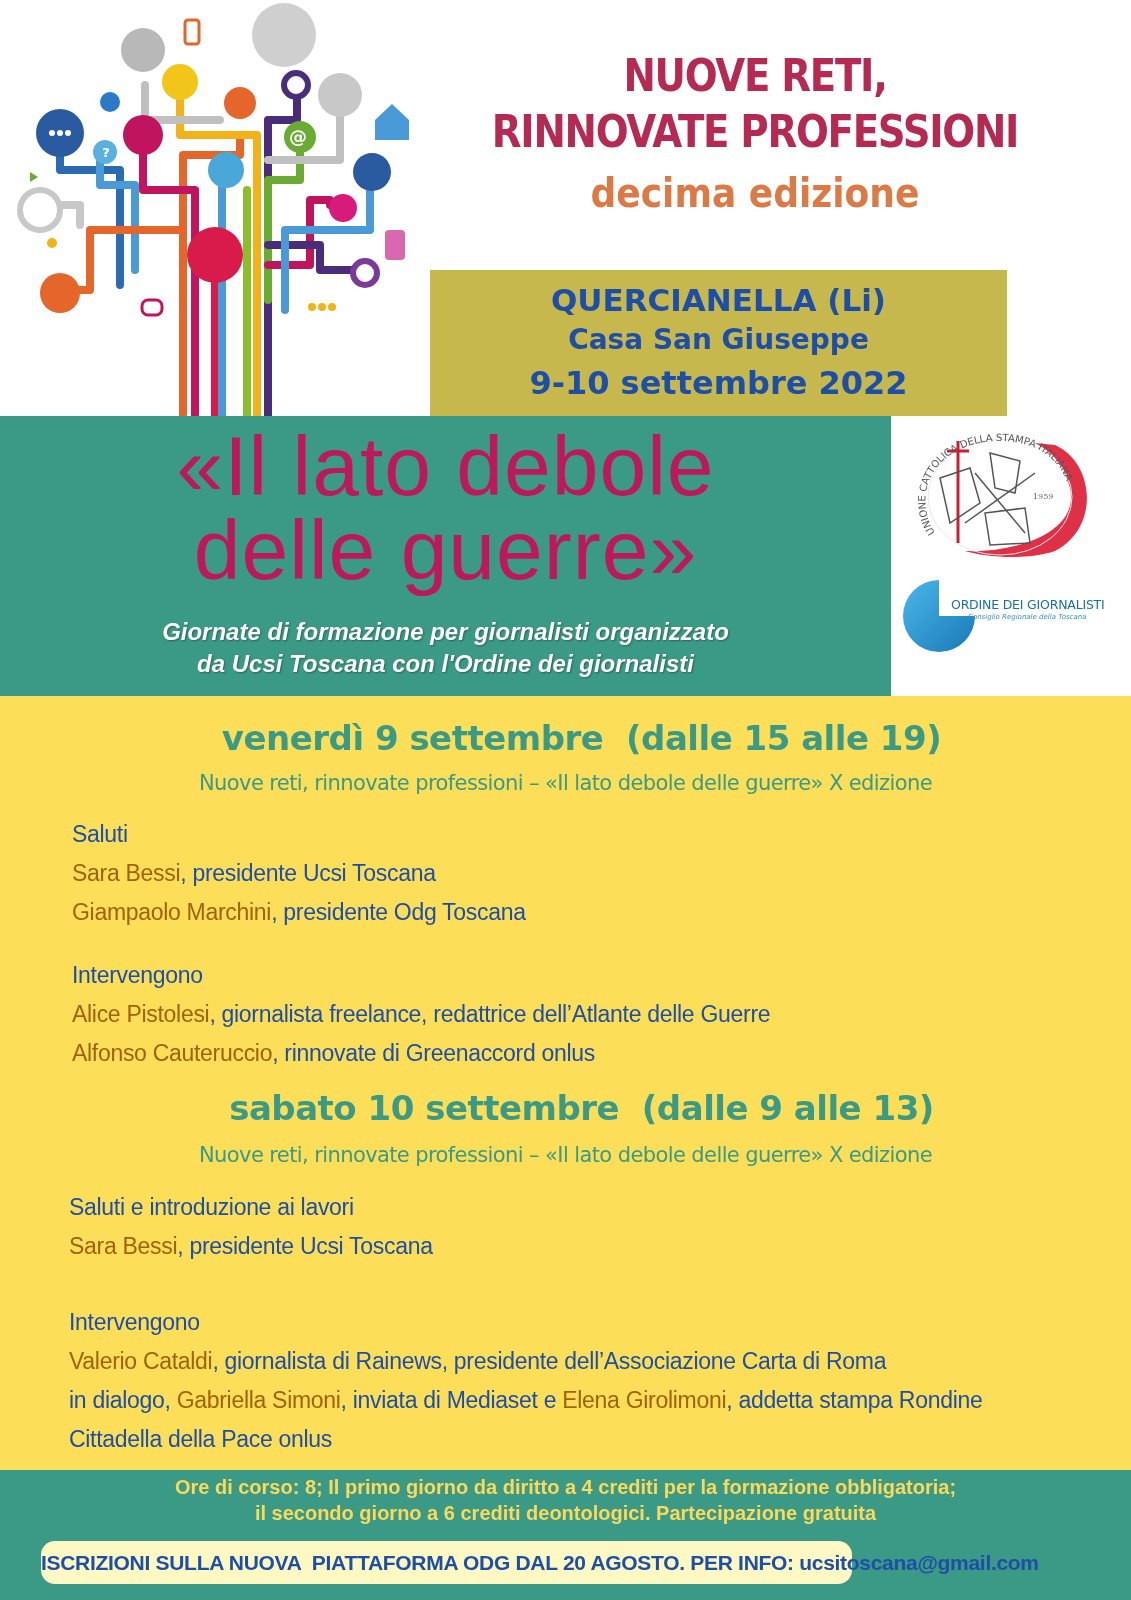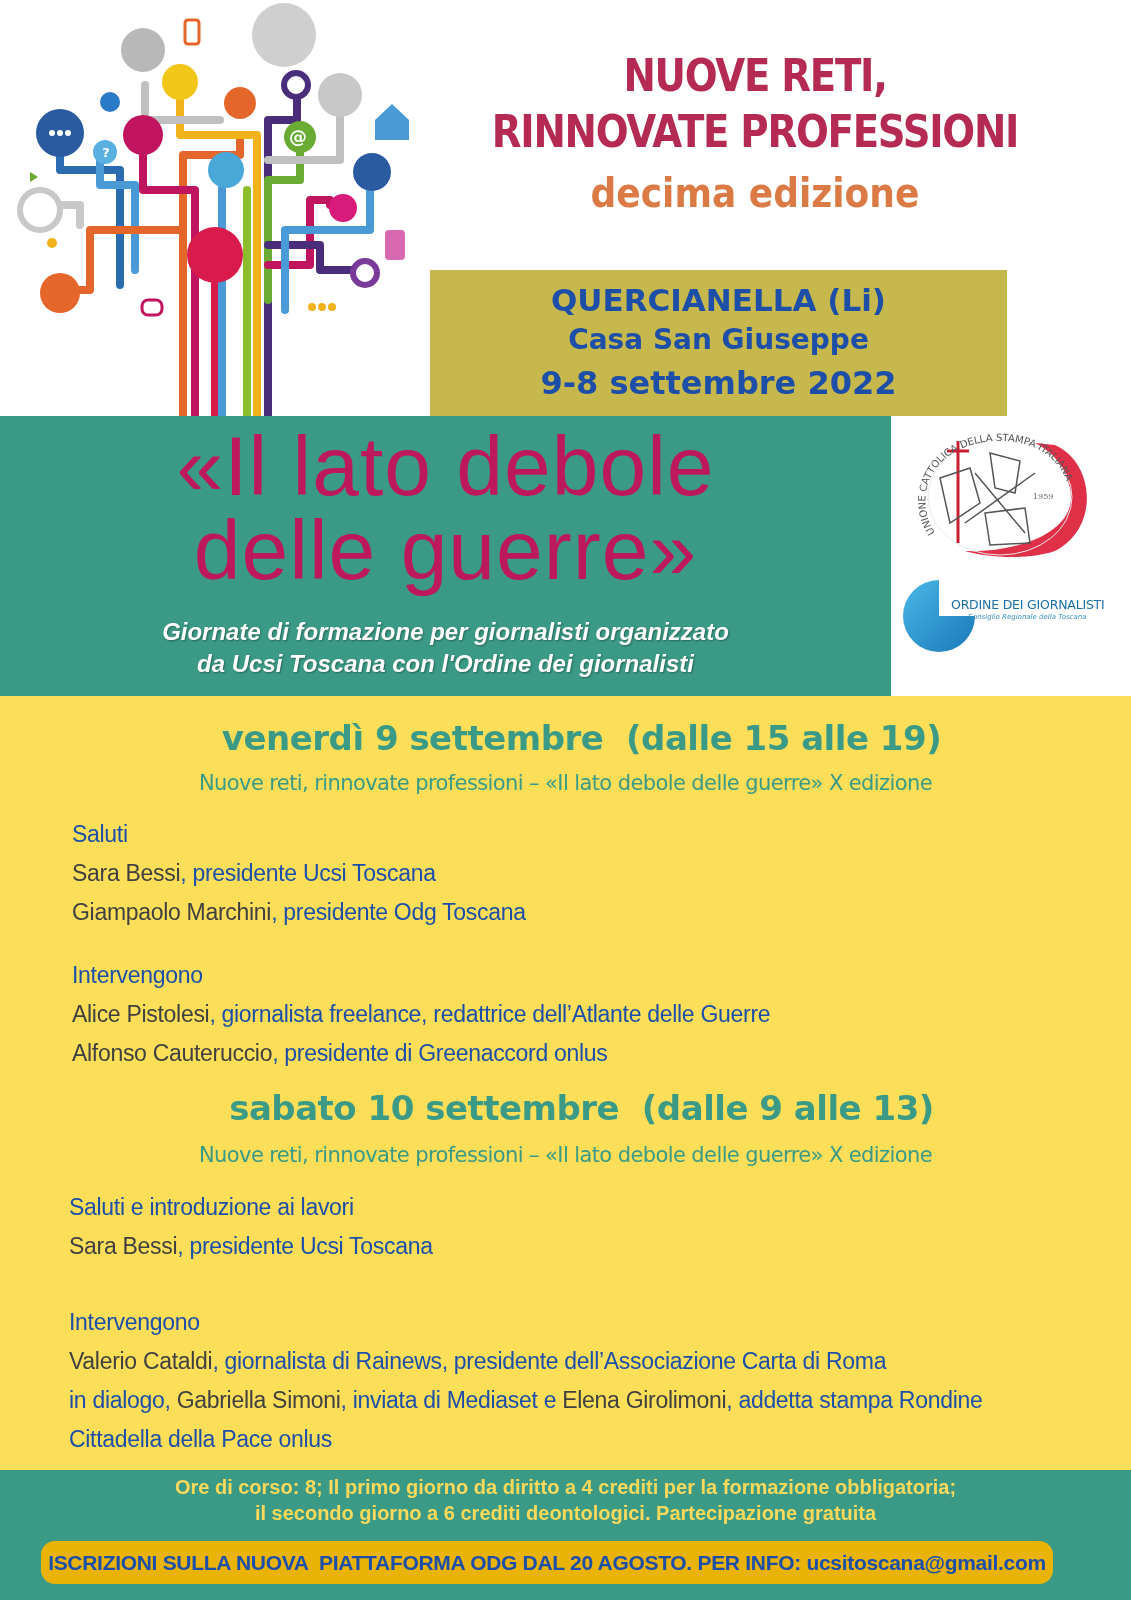--- a/index.html
+++ b/index.html
@@ -58,30 +58,30 @@
     font-family: "DejaVu Sans", sans-serif; font-weight: bold; font-size: 34px;
     line-height: 42px; letter-spacing: -0.5px; white-space: pre; padding-left: 16px;
   }
   .day-sub {
     width: 1131px; left: 0; text-align: center; color: #3a9a86;
     font-family: "DejaVu Sans", sans-serif; font-weight: normal; font-size: 21px;
     line-height: 30px; letter-spacing: -0.6px; white-space: nowrap;
   }
   .prog { color: #1d4fa8; font-family: "Liberation Sans", sans-serif; font-weight: normal;
     font-size: 23px; line-height: 39px; letter-spacing: -0.3px; white-space: nowrap; }
-  .prog .name { color: #404040; }
+  .prog .name { color: #a16207; }
 
   
   .footer { left: 0; top: 1470px; width: 1131px; height: 130px; background: #3a9a86; }
   .credits {
     left: 0; top: 1474px; width: 1131px; text-align: center; color: #fcd95a;
     font-family: "Liberation Sans", sans-serif; font-weight: bold; font-size: 20px; line-height: 26px;
   }
   .enroll {
-    left: 41px; top: 1541px; width: 1012px; height: 43px; background: #eab308;
+    left: 41px; top: 1541px; width: 811px; height: 43px; background: #fef9c3;
     border-radius: 14px; text-align: center; color: #1d4fa8;
     font-family: "Liberation Sans", sans-serif; font-weight: bold; font-size: 21px; line-height: 43px;
     letter-spacing: -0.3px; white-space: pre;
   }
 </style>
 </head>
 <body>
 
 <svg id="tree" class="abs" viewBox="0 0 420 416">
   <g fill="none" stroke-width="8" stroke-linecap="round" stroke-linejoin="round">
@@ -145,21 +145,21 @@
 
 <div class="abs title-block">
   <div class="title-line">NUOVE RETI,</div>
   <div class="title-line">RINNOVATE PROFESSIONI</div>
   <div class="subtitle">decima edizione</div>
 </div>
 
 <div class="abs venue-box">
   <div class="venue-city">QUERCIANELLA (Li)</div>
   <div class="venue-place">Casa San Giuseppe</div>
-  <div class="venue-date">9-8 settembre 2022</div>
+  <div class="venue-date">9-10 settembre 2022</div>
 </div>
 
 <div class="abs teal-band"></div>
 <div class="abs big-title">
   <div>«Il lato debole</div>
   <div>delle guerre»</div>
 </div>
 <div class="abs tagline">
   <div>Giornate di formazione per giornalisti organizzato</div>
   <div>da Ucsi Toscana con l'Ordine dei giornalisti</div>
@@ -205,21 +205,21 @@
 <div class="abs day-title" style="top:717px;">venerdì 9 settembre  (dalle 15 alle 19)</div>
 <div class="abs day-sub" style="top:768px;">Nuove reti, rinnovate professioni – «Il lato debole delle guerre» X edizione</div>
 
 <div class="abs prog" style="left:72px; top:815px;">
   <div>Saluti</div>
   <div><span class="name">Sara Bessi</span><span>, presidente Ucsi Toscana</span></div>
   <div><span class="name">Giampaolo Marchini</span><span>, presidente Odg Toscana</span></div>
   <div style="height:24px;"></div>
   <div>Intervengono</div>
   <div><span class="name">Alice Pistolesi</span><span>, giornalista freelance, redattrice dell’Atlante delle Guerre</span></div>
-  <div><span class="name">Alfonso Cauteruccio</span><span>, presidente di Greenaccord onlus</span></div>
+  <div><span class="name">Alfonso Cauteruccio</span><span>, rinnovate di Greenaccord onlus</span></div>
 </div>
 
 <div class="abs day-title" style="top:1087px;">sabato 10 settembre  (dalle 9 alle 13)</div>
 <div class="abs day-sub" style="top:1140px;">Nuove reti, rinnovate professioni – «Il lato debole delle guerre» X edizione</div>
 
 <div class="abs prog" style="left:69px; top:1188px;">
   <div>Saluti e introduzione ai lavori</div>
   <div><span class="name">Sara Bessi</span><span>, presidente Ucsi Toscana</span></div>
   <div style="height:37px;"></div>
   <div>Intervengono</div>

